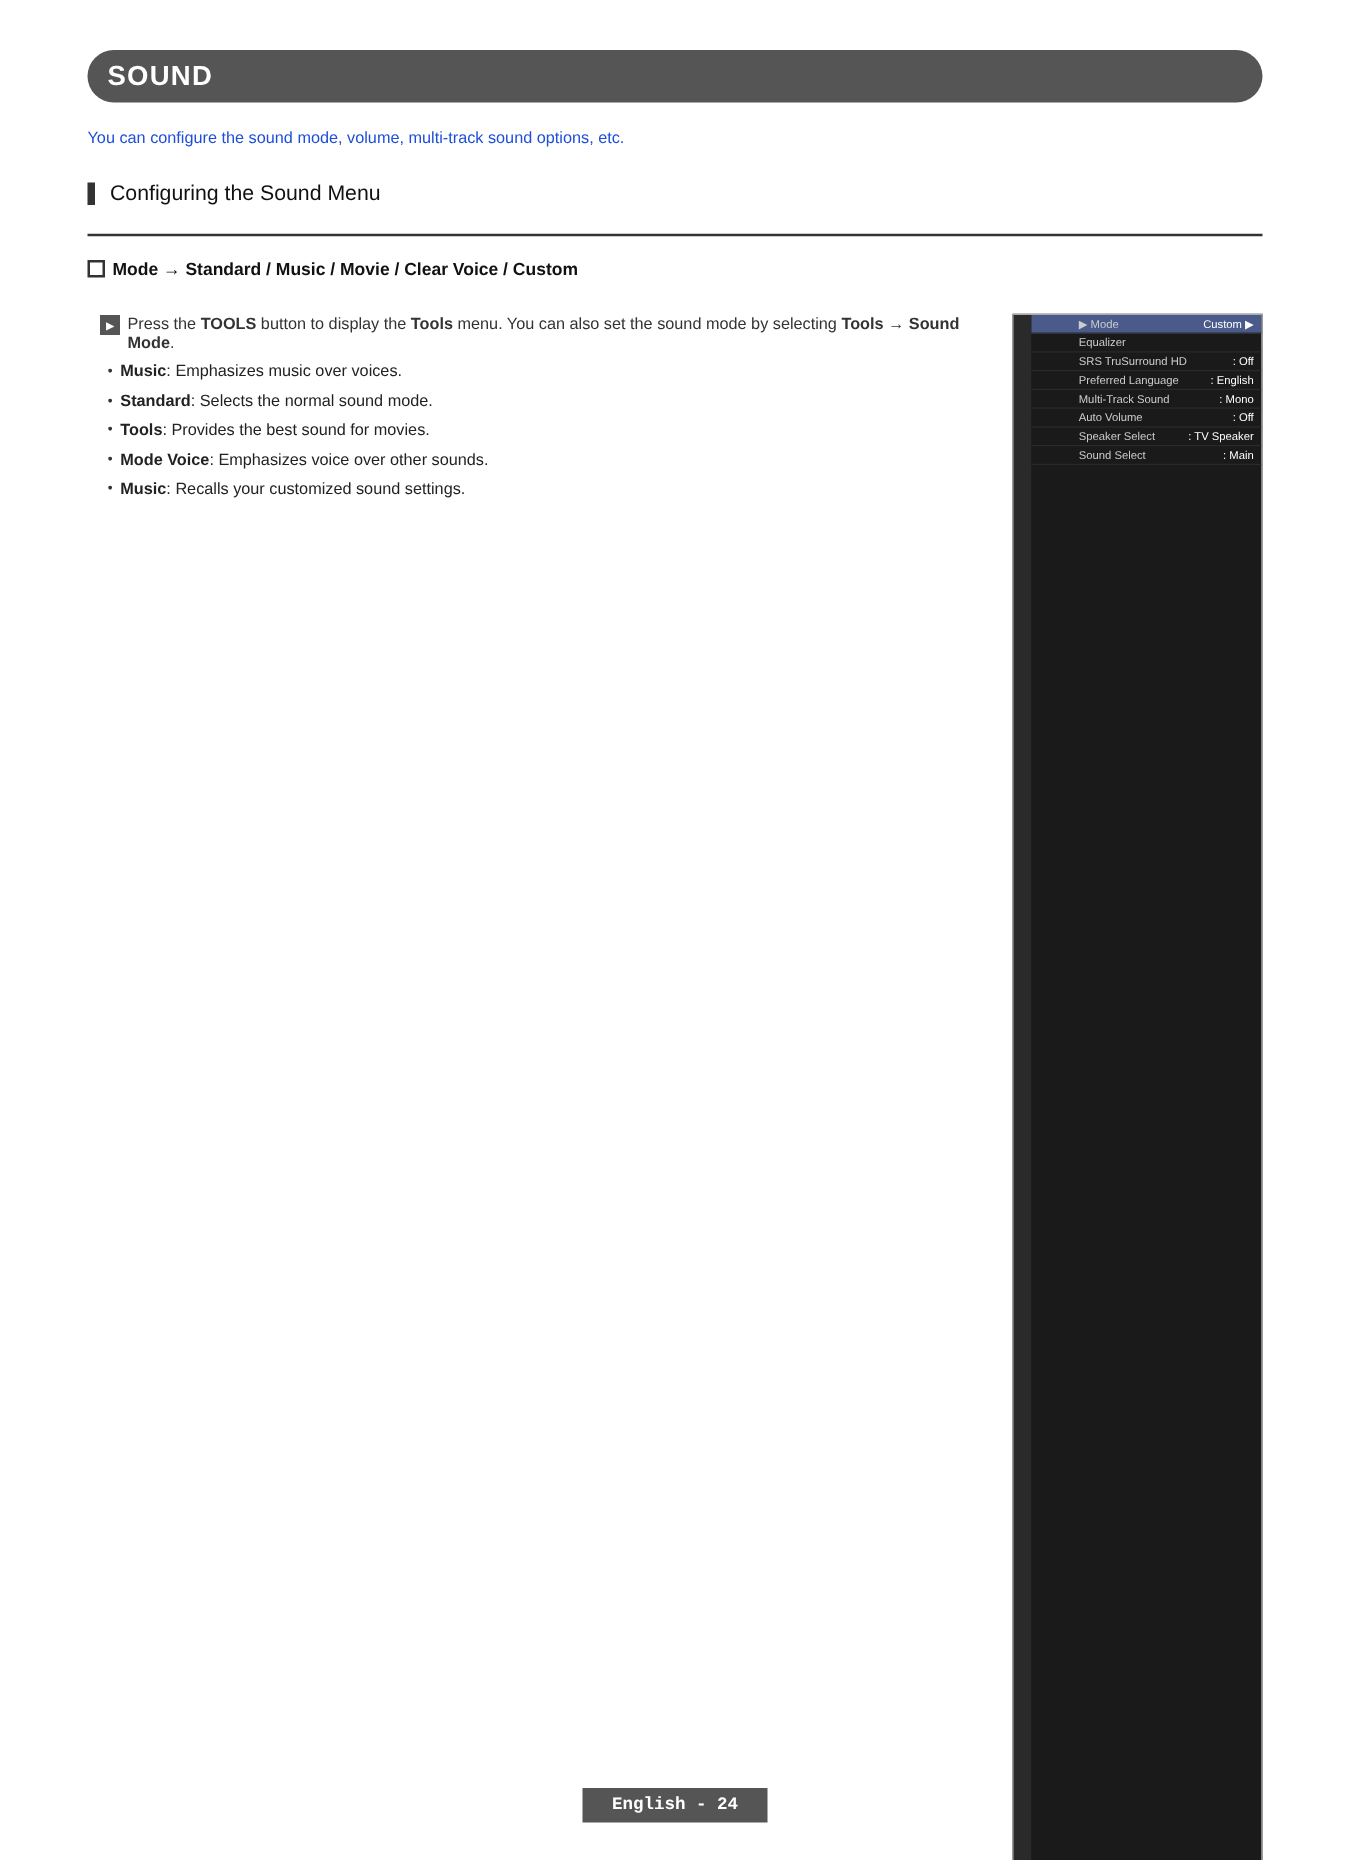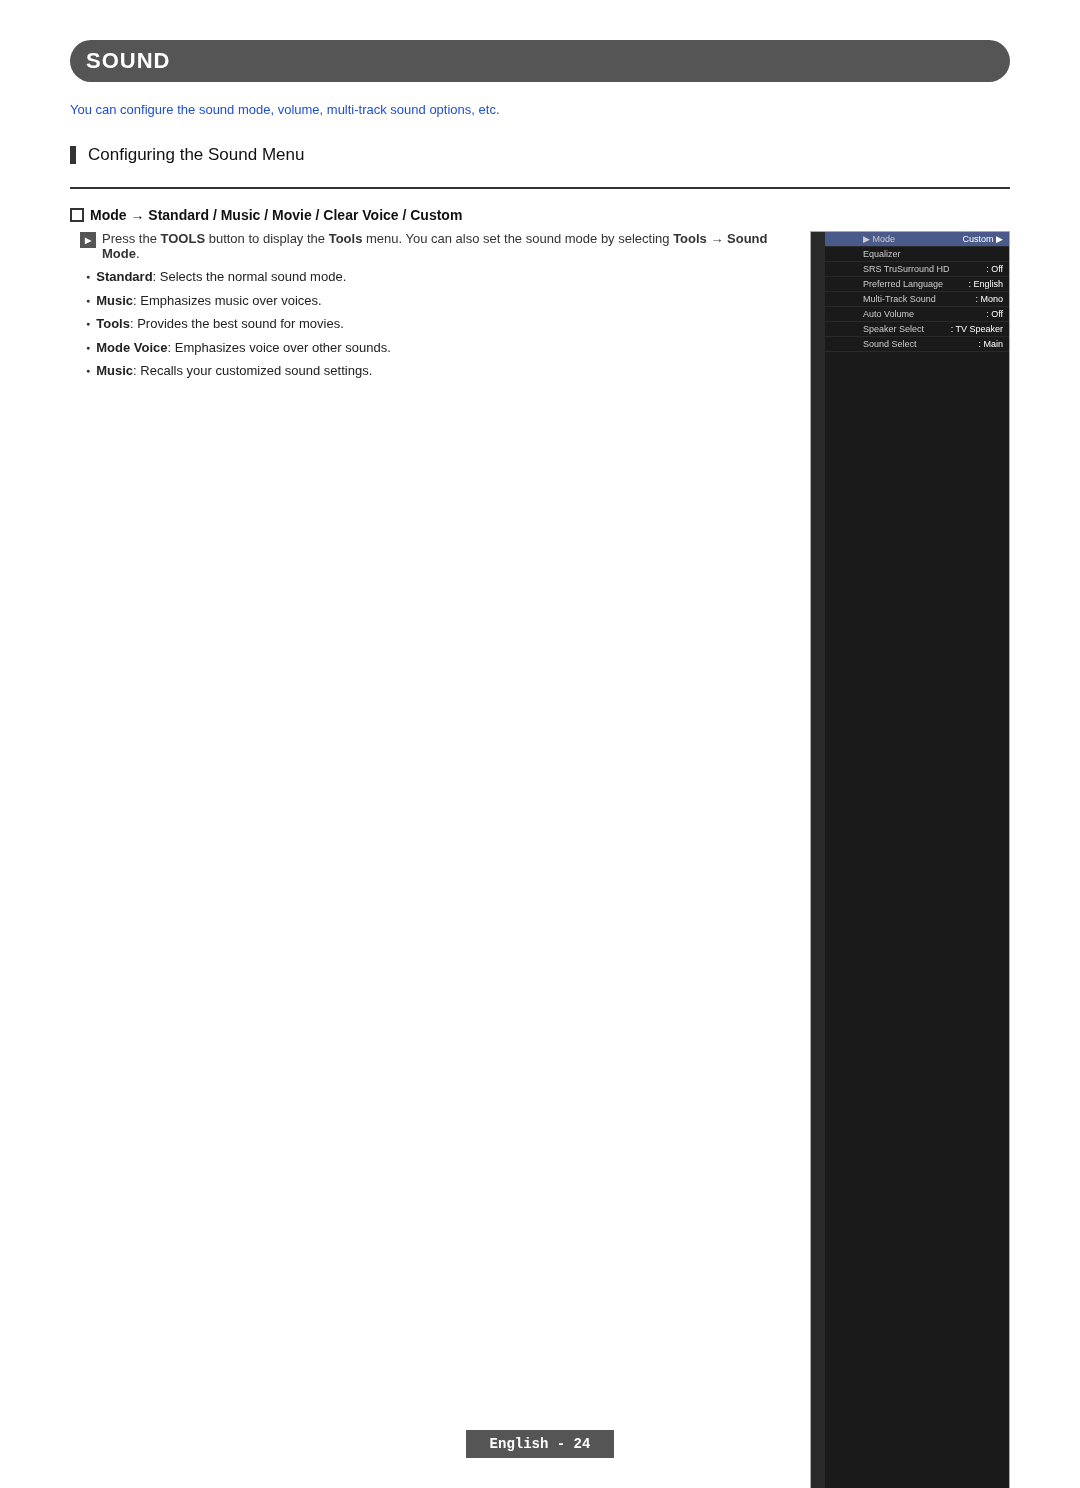--- a/index.html
+++ b/index.html
@@ -62,21 +62,21 @@
 
     
     .subsection {
       margin-bottom: 22px;
     }
 
     .subsection-title {
       font-size: 14px;
       font-weight: bold;
       color: #111;
-      margin-bottom: 4px;
+      margin-bottom: 24px;
       display: flex;
       align-items: flex-start;
       gap: 6px;
     }
 
     .checkbox-icon {
       display: inline-block;
       width: 14px;
       height: 14px;
       border: 2px solid #333;
@@ -229,24 +229,24 @@
   </div>
 
   <div class="mode-section">
     <div class="mode-section-content">
       <div class="note">
         <span class="note-icon remote">▶</span>
         <span>Press the <strong>TOOLS</strong> button to display the <strong>Tools</strong> menu. You can also set the sound mode by selecting <strong>Tools → Sound Mode</strong>.</span>
       </div>
       <ul class="bullet-list">
         <li>
+            <span><strong>Music</strong>: Emphasizes music over voices.</span>
+          </li>
+        <li>
             <span><strong>Standard</strong>: Selects the normal sound mode.</span>
-          </li>
-        <li>
-            <span><strong>Music</strong>: Emphasizes music over voices.</span>
           </li>
         <li>
             <span><strong>Tools</strong>: Provides the best sound for movies.</span>
           </li>
         <li>
             <span><strong>Mode Voice</strong>: Emphasizes voice over other sounds.</span>
           </li>
         <li>
             <span><strong>Music</strong>: Recalls your customized sound settings.</span>
           </li>

